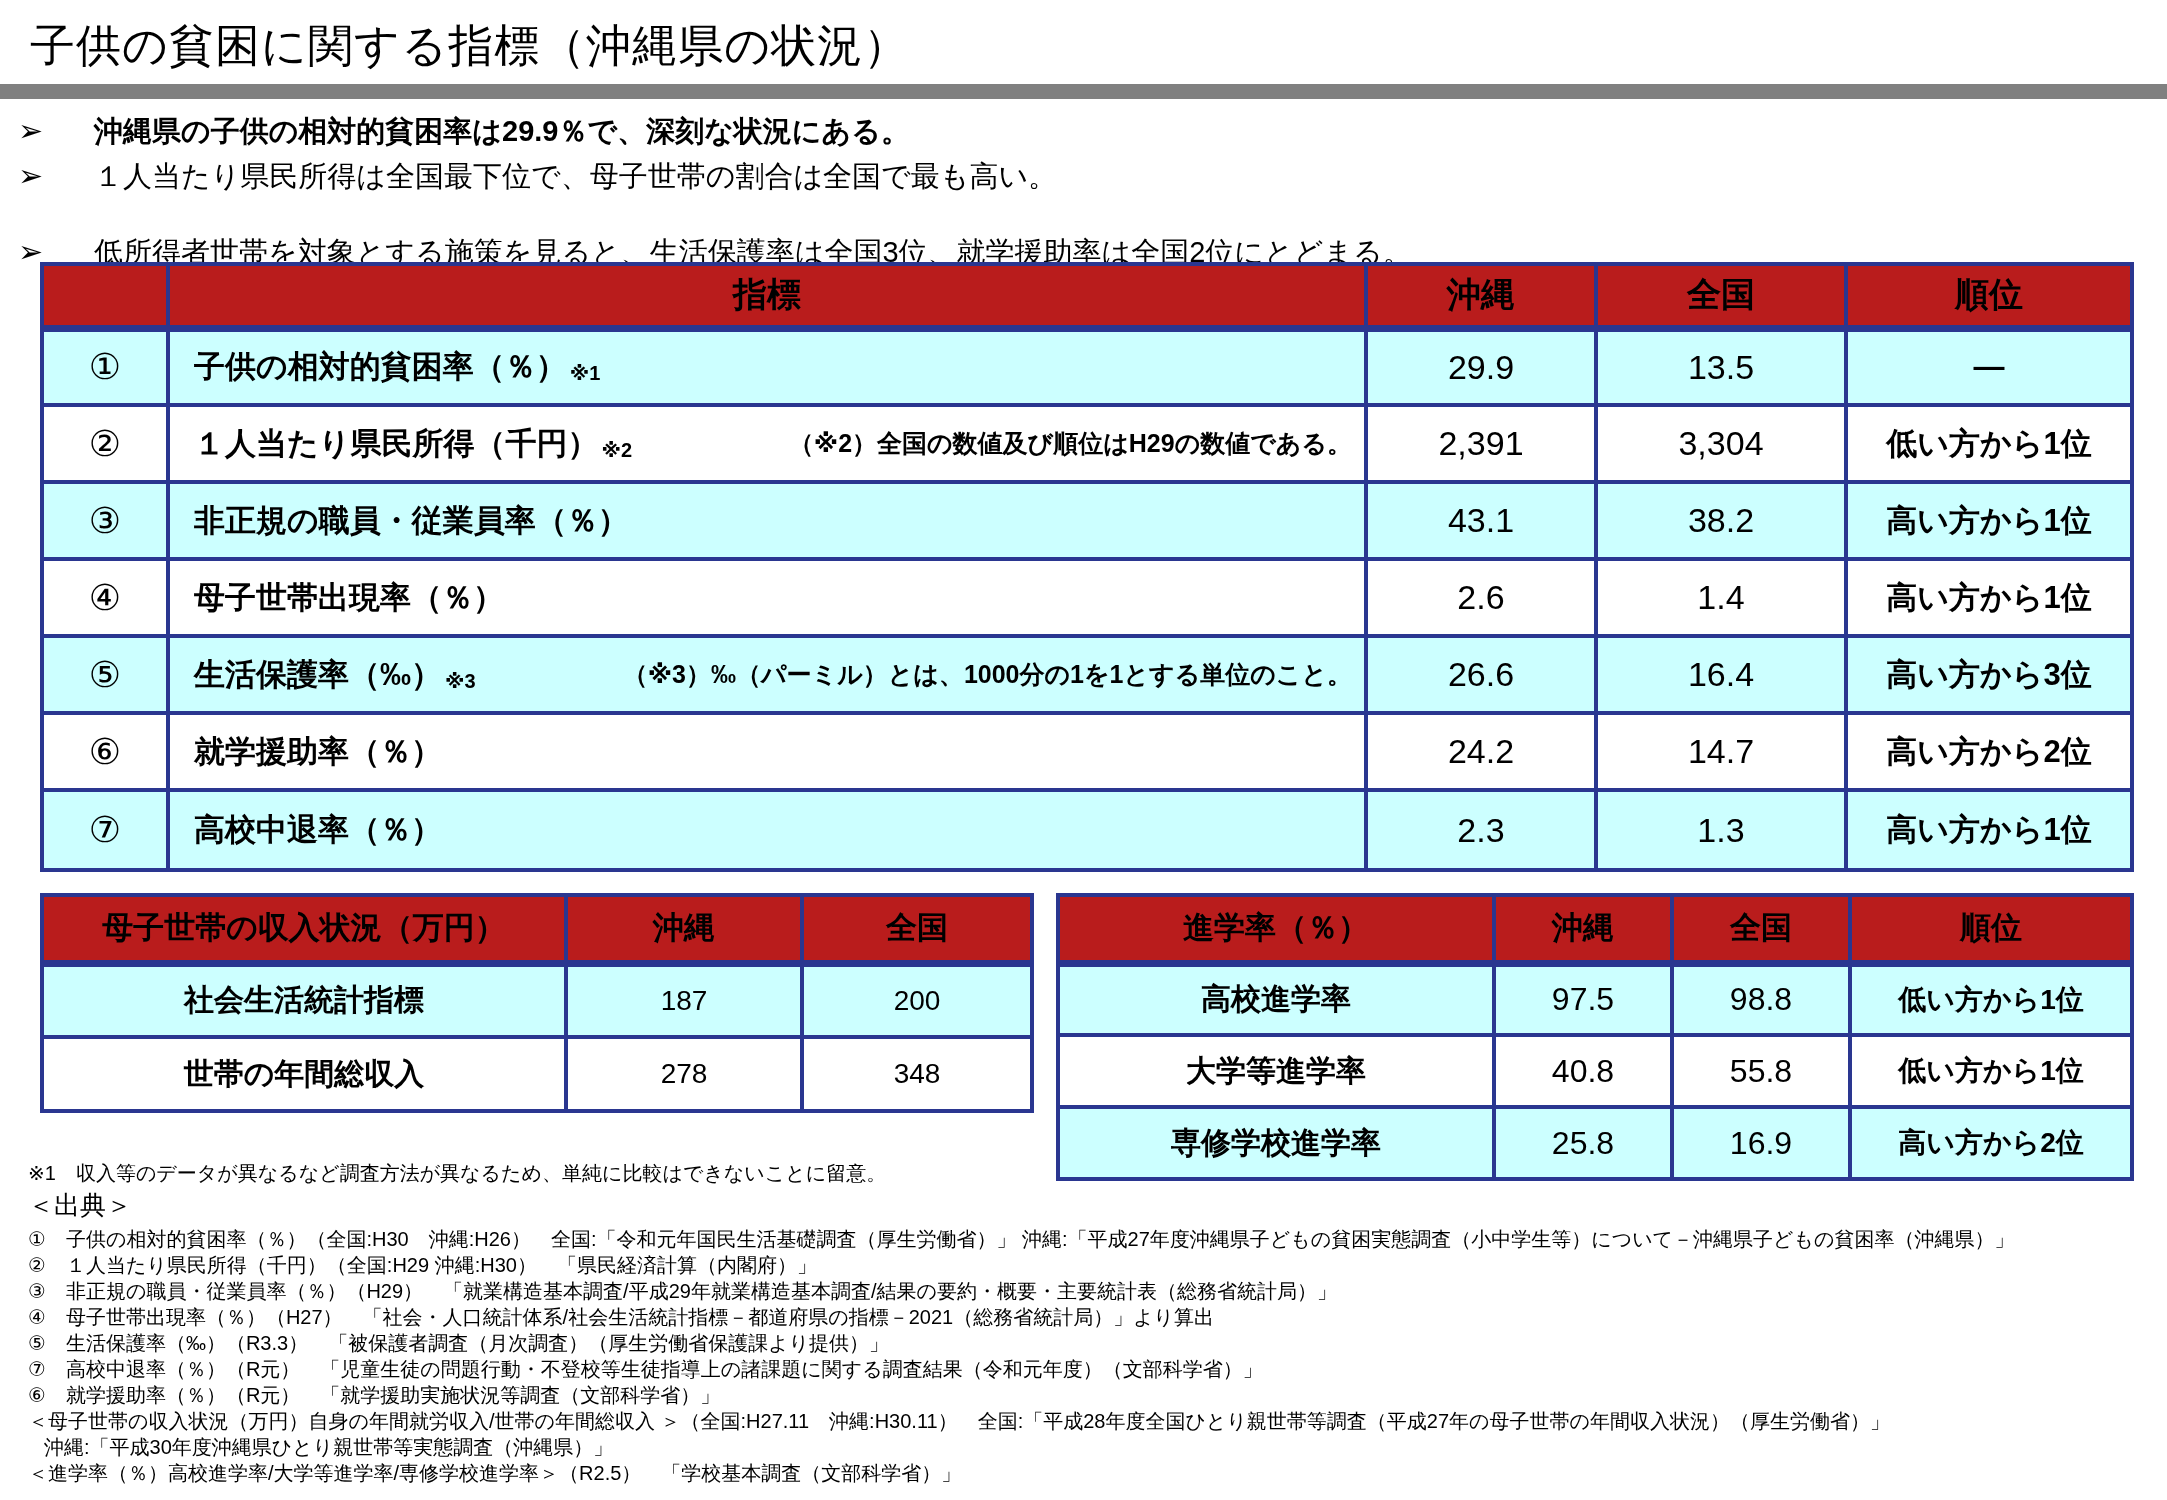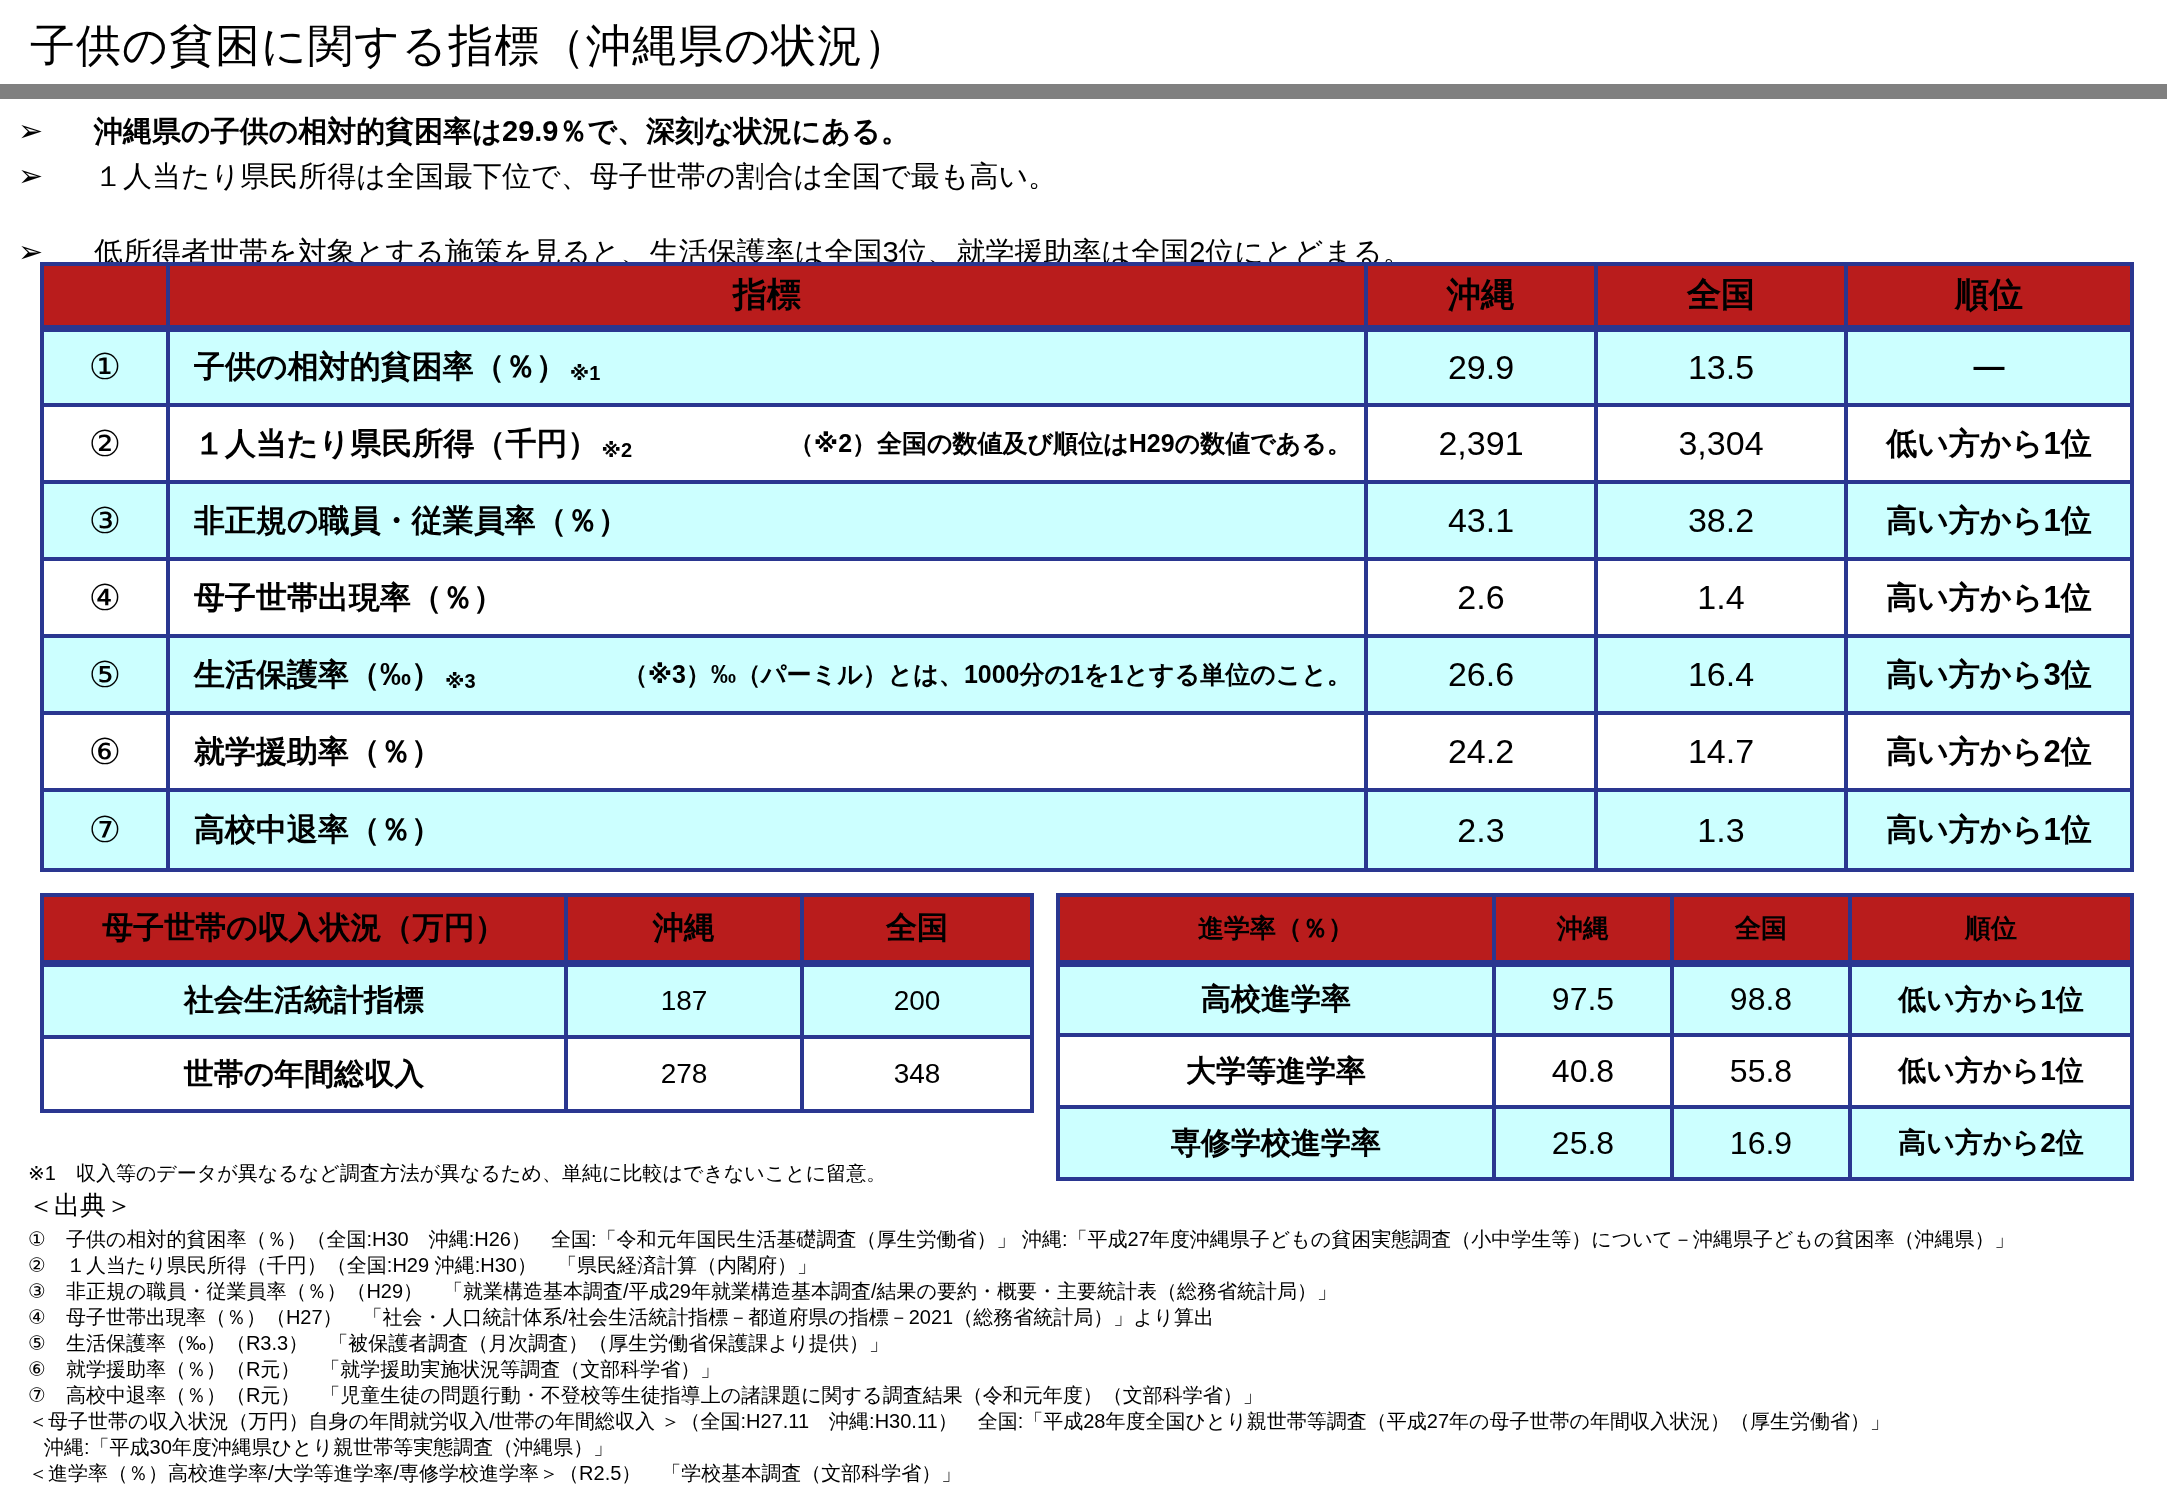--- a/index.html
+++ b/index.html
@@ -55,21 +55,21 @@
   table.main .inote{font-size:25px;font-weight:bold;}
   table.main td.num{font-size:34px;}
   table.main td.rank{font-size:31px;font-weight:bold;}
   
   table.income{left:40px;top:893px;width:990px;}
   table.income tr.hdr td{font-size:31px;}
   table.income td.lab2{font-size:30px;font-weight:bold;}
   table.income td.num2{font-size:28px;}
   
   table.enroll{left:1056px;top:893px;width:1074px;}
-  table.enroll tr.hdr td{font-size:26px;}
+  table.enroll tr.hdr td{font-size:31px;}
   table.enroll td.lab2{font-size:30px;font-weight:bold;}
   table.enroll td.num2{font-size:32px;}
   table.enroll td.rank{font-size:28px;font-weight:bold;}
   
   .footnotes{position:absolute;left:28px;top:1160px;width:2130px;font-size:20px;}
   .footnotes div{white-space:nowrap;line-height:26px;}
   .src-heading{font-size:26px;margin-top:4px;line-height:30px !important;}
   .sources{margin-top:6px;}
   .indent{padding-left:16px;}
 </style>
@@ -243,19 +243,19 @@
 
 <div class="footnotes">
   <div>※1　収入等のデータが異なるなど調査方法が異なるため、単純に比較はできないことに留意。</div>
   <div class="src-heading">＜出典＞</div>
   <div class="sources">
     <div>①　子供の相対的貧困率（％）（全国:H30　沖縄:H26）　全国:「令和元年国民生活基礎調査（厚生労働省）」 沖縄:「平成27年度沖縄県子どもの貧困実態調査（小中学生等）について－沖縄県子どもの貧困率（沖縄県）」</div>
     <div>②　１人当たり県民所得（千円）（全国:H29 沖縄:H30）　「県民経済計算（内閣府）」</div>
     <div>③　非正規の職員・従業員率（％）（H29）　「就業構造基本調査/平成29年就業構造基本調査/結果の要約・概要・主要統計表（総務省統計局）」</div>
     <div>④　母子世帯出現率（％）（H27）　「社会・人口統計体系/社会生活統計指標－都道府県の指標－2021（総務省統計局）」より算出</div>
     <div>⑤　生活保護率（‰）（R3.3）　「被保護者調査（月次調査）（厚生労働省保護課より提供）」</div>
+    <div>⑦　高校中退率（％）（R元）　「児童生徒の問題行動・不登校等生徒指導上の諸課題に関する調査結果（令和元年度）（文部科学省）」</div>
     <div>⑥　就学援助率（％）（R元）　「就学援助実施状況等調査（文部科学省）」</div>
-    <div>⑦　高校中退率（％）（R元）　「児童生徒の問題行動・不登校等生徒指導上の諸課題に関する調査結果（令和元年度）（文部科学省）」</div>
     <div>＜母子世帯の収入状況（万円）自身の年間就労収入/世帯の年間総収入 ＞（全国:H27.11　沖縄:H30.11）　全国:「平成28年度全国ひとり親世帯等調査（平成27年の母子世帯の年間収入状況）（厚生労働省）」</div>
     <div class="indent">沖縄:「平成30年度沖縄県ひとり親世帯等実態調査（沖縄県）」</div>
     <div>＜進学率（％）高校進学率/大学等進学率/専修学校進学率＞（R2.5）　「学校基本調査（文部科学省）」</div>
   </div>
 </div>
 
 </body></html>

